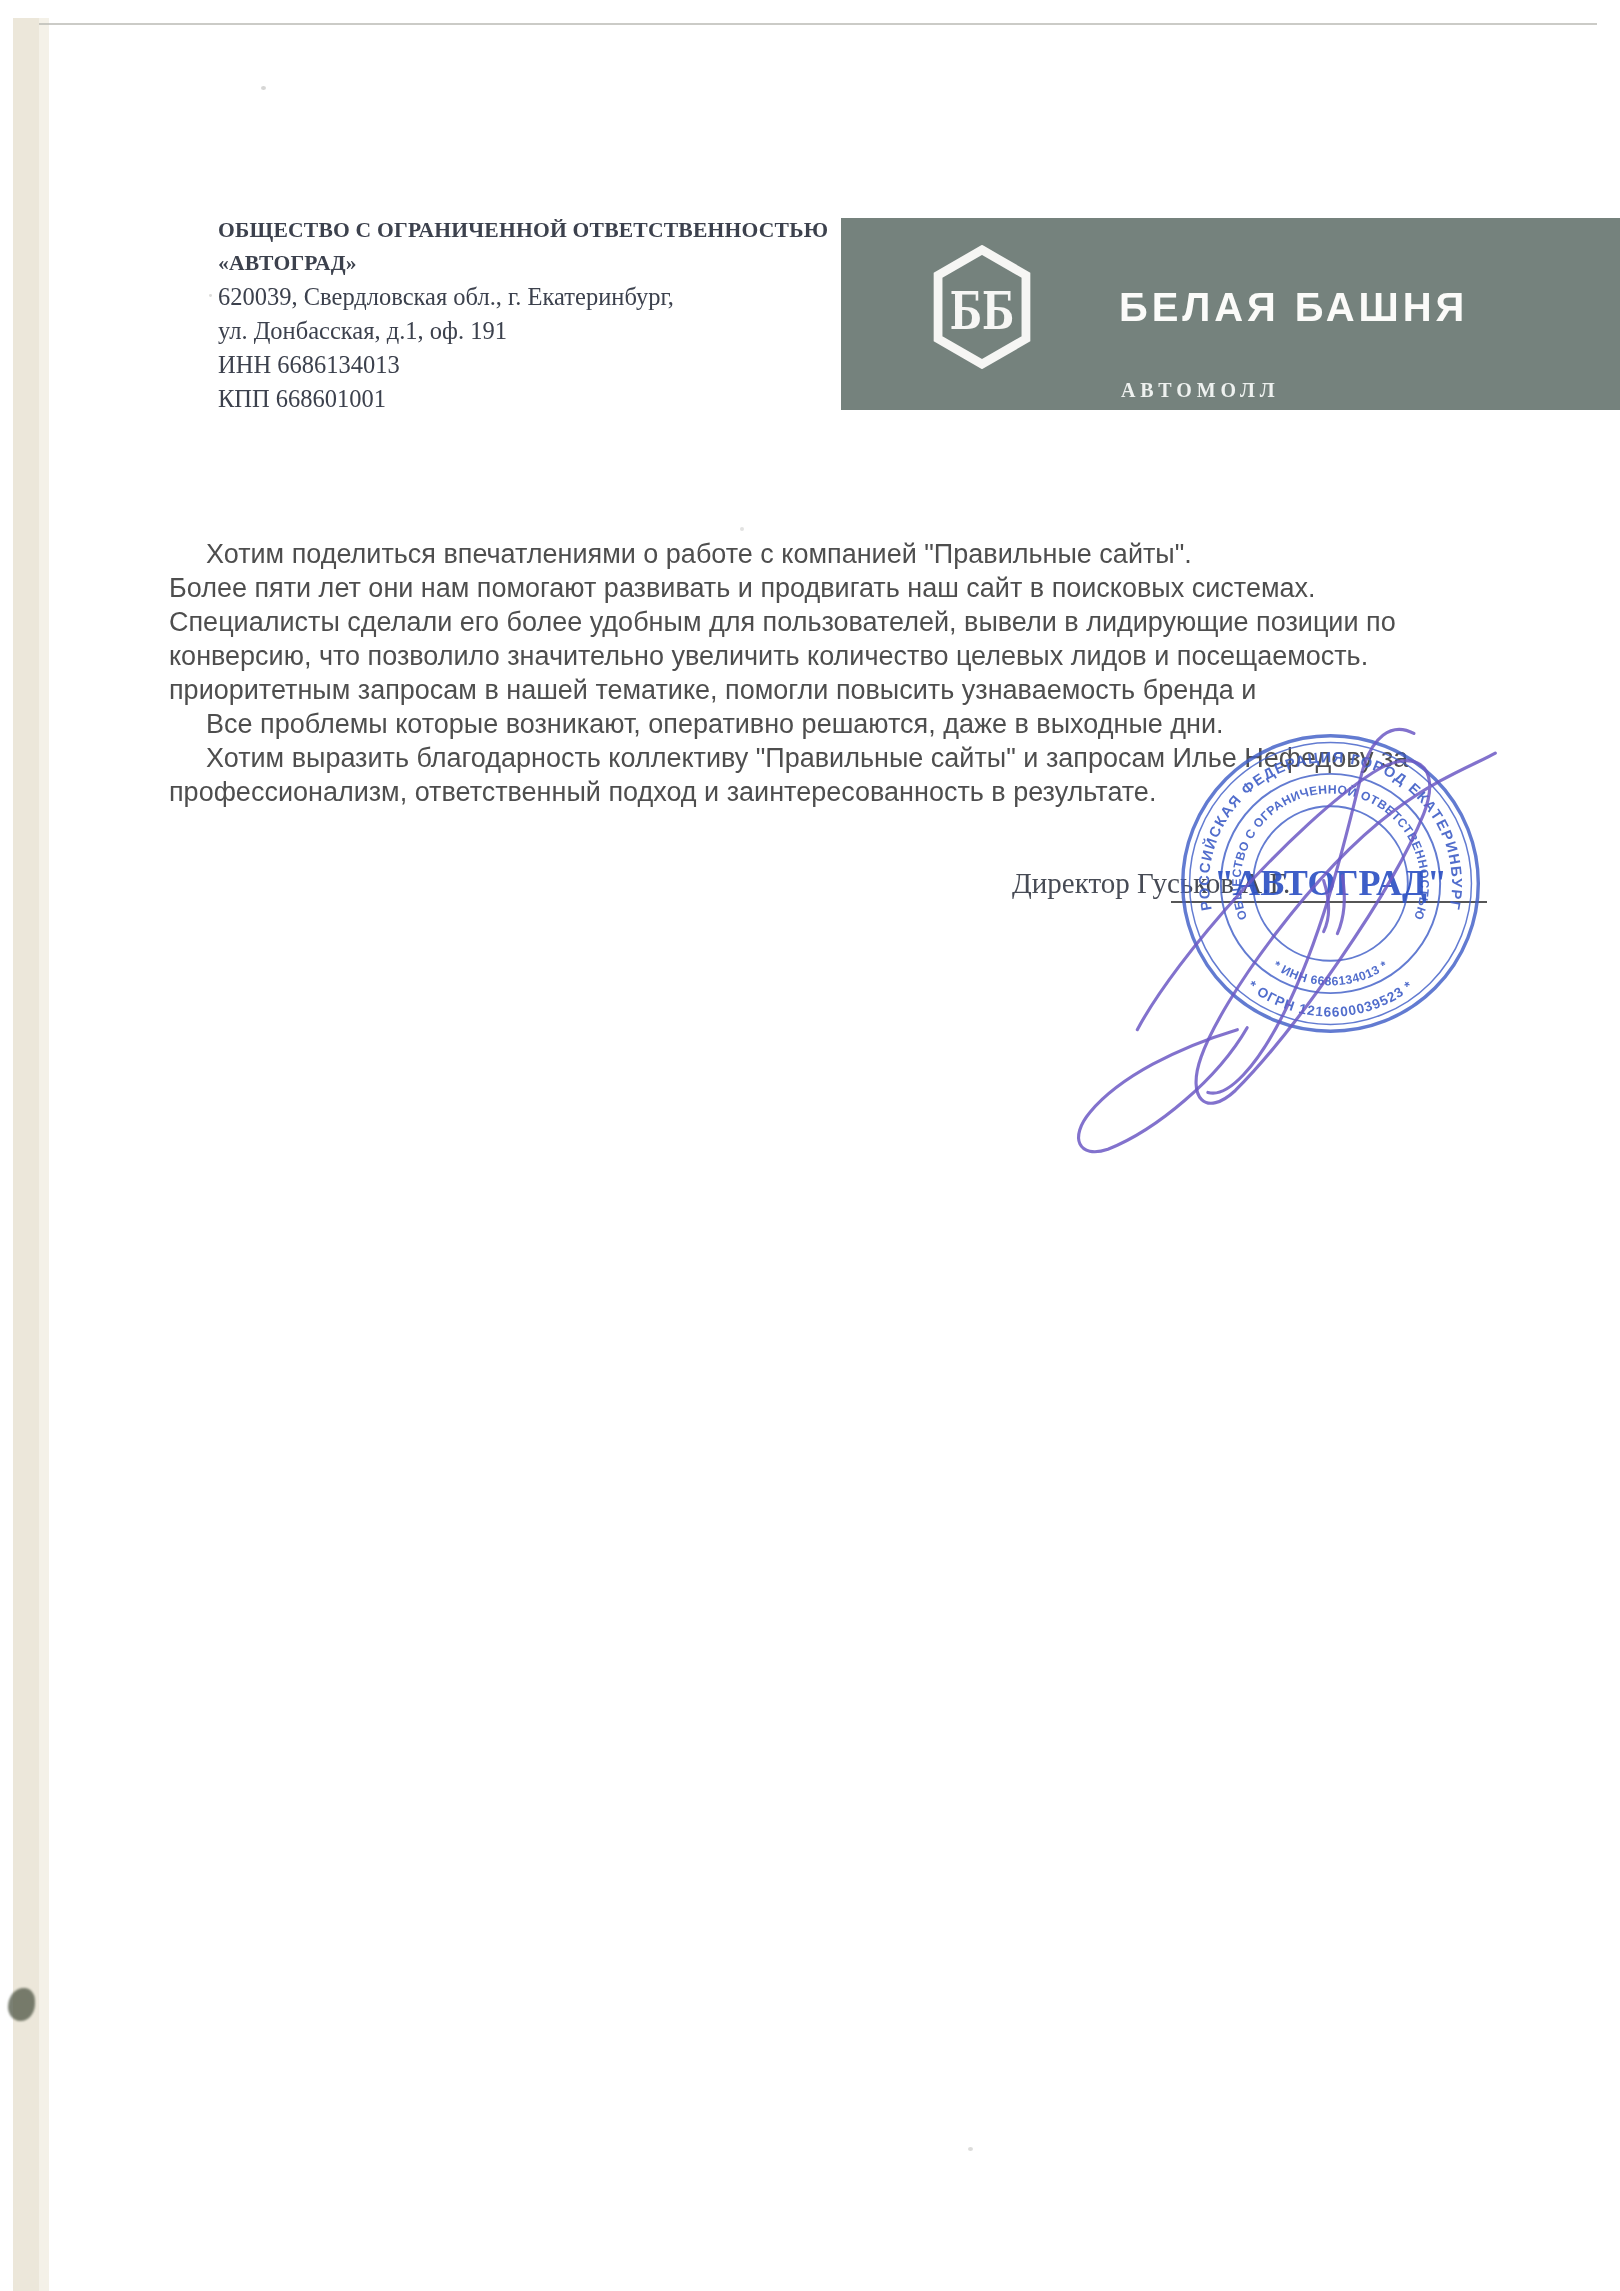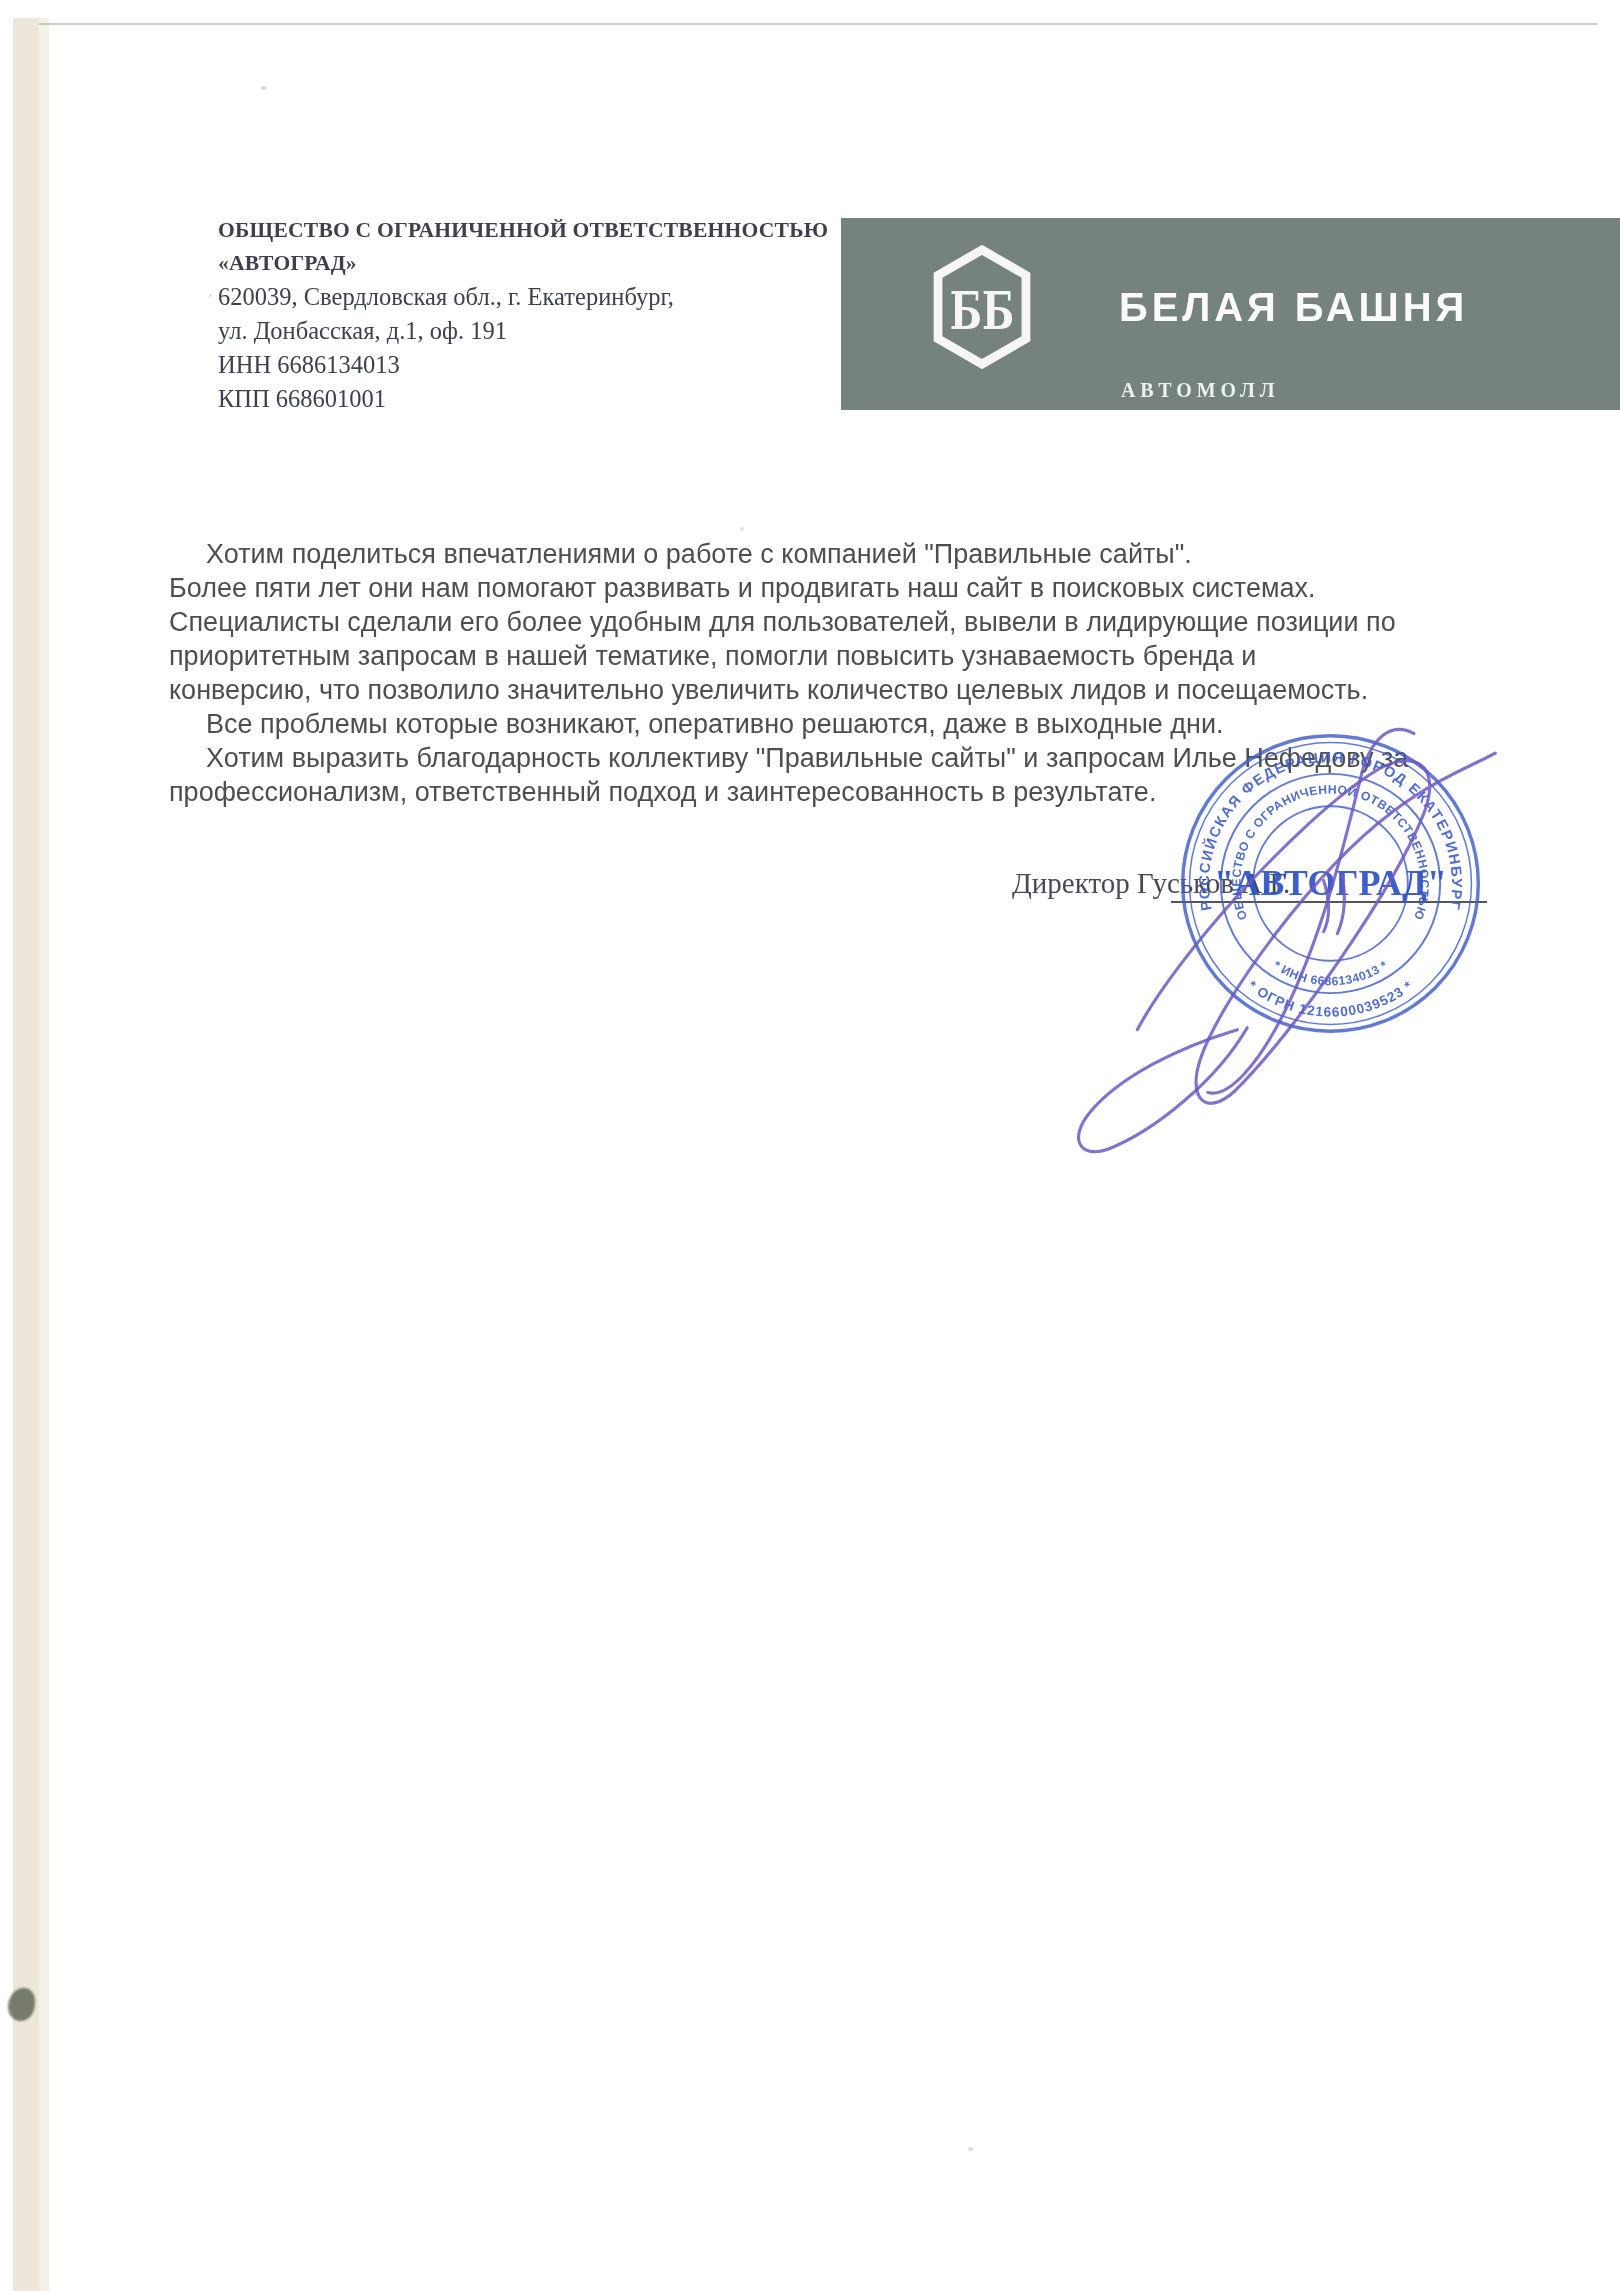--- a/index.html
+++ b/index.html
@@ -117,22 +117,22 @@
       <text x="50" y="86" text-anchor="middle" font-family="DejaVu Serif, serif" font-weight="bold" font-size="54" textLength="66" lengthAdjust="spacingAndGlyphs" fill="#f6f6f4">ББ</text>
     </svg>
     <div class="banner-title">БЕЛАЯ БАШНЯ</div>
     <div class="banner-sub">АВТОМОЛЛ</div>
   </div>
 
   <div class="body-text">
     <div class="body-line indent">Хотим поделиться впечатлениями о работе с компанией "Правильные сайты".</div>
     <div class="body-line">Более пяти лет они нам помогают  развивать и продвигать наш сайт в поисковых системах.</div>
     <div class="body-line">Специалисты сделали его более удобным для пользователей, вывели в лидирующие позиции по</div>
+    <div class="body-line">конверсию, что позволило значительно увеличить количество целевых лидов и посещаемость.</div>
     <div class="body-line">приоритетным запросам в нашей тематике, помогли повысить узнаваемость бренда и</div>
-    <div class="body-line">конверсию, что позволило значительно увеличить количество целевых лидов и посещаемость.</div>
     <div class="body-line indent">Все проблемы которые возникают, оперативно решаются, даже в выходные дни.</div>
     <div class="body-line indent">Хотим выразить благодарность коллективу "Правильные сайты" и запросам  Илье Нефедову за</div>
     <div class="body-line">профессионализм, ответственный подход и заинтересованность в результате.</div>
   </div>
 
   <div class="sig-label">Директор Гуськов А.Г.</div>
   <div class="sig-underline"></div>
 
   <svg class="stamp-svg" viewBox="0 0 330 330">
     <defs>

